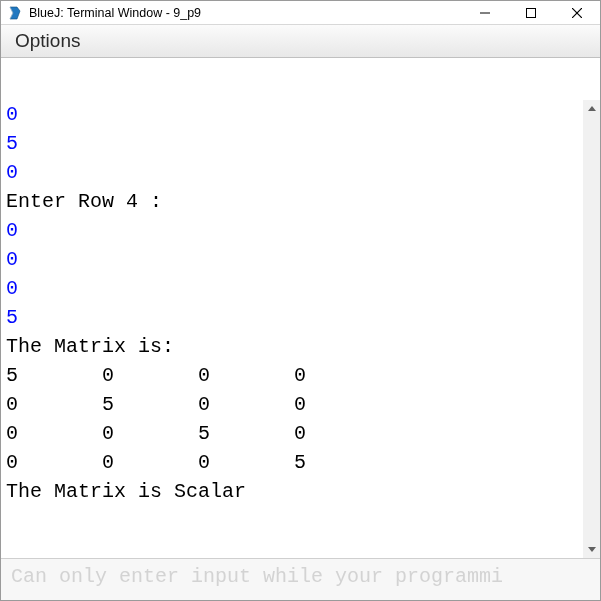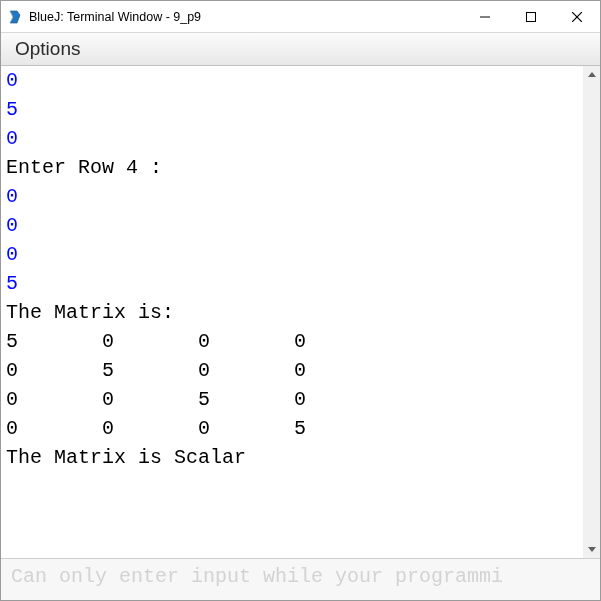--- a/index.html
+++ b/index.html
@@ -8,21 +8,21 @@
       background: #fff;
       width: 601px;
       height: 601px;
       overflow: hidden;
       border: 1px solid #9a9a9a;
       display: flex;
       flex-direction: column;
     }
     
     .titlebar {
-      height: 32px;
+      height: 24px;
       background: #fff;
       display: flex;
       align-items: center;
       padding-left: 6px;
       border-bottom: 1px solid #d8d8d8;
       position: relative;
     }
     .app-icon {
       width: 16px;
       height: 16px;
@@ -63,20 +63,21 @@
     .menu-item {
       padding: 2px 6px;
       display: inline-block;
     }
     
     .terminal-wrap {
       flex: 1;
       display: flex;
       overflow: hidden;
       background: #fff;
+      margin-top: 42px;
     }
     .terminal {
       flex: 1;
       font-family: Consolas, "Courier New", monospace;
       font-size: 20px;
       line-height: 29px;
       color: #000;
       white-space: pre;
       padding-left: 5px;
       overflow: hidden;

